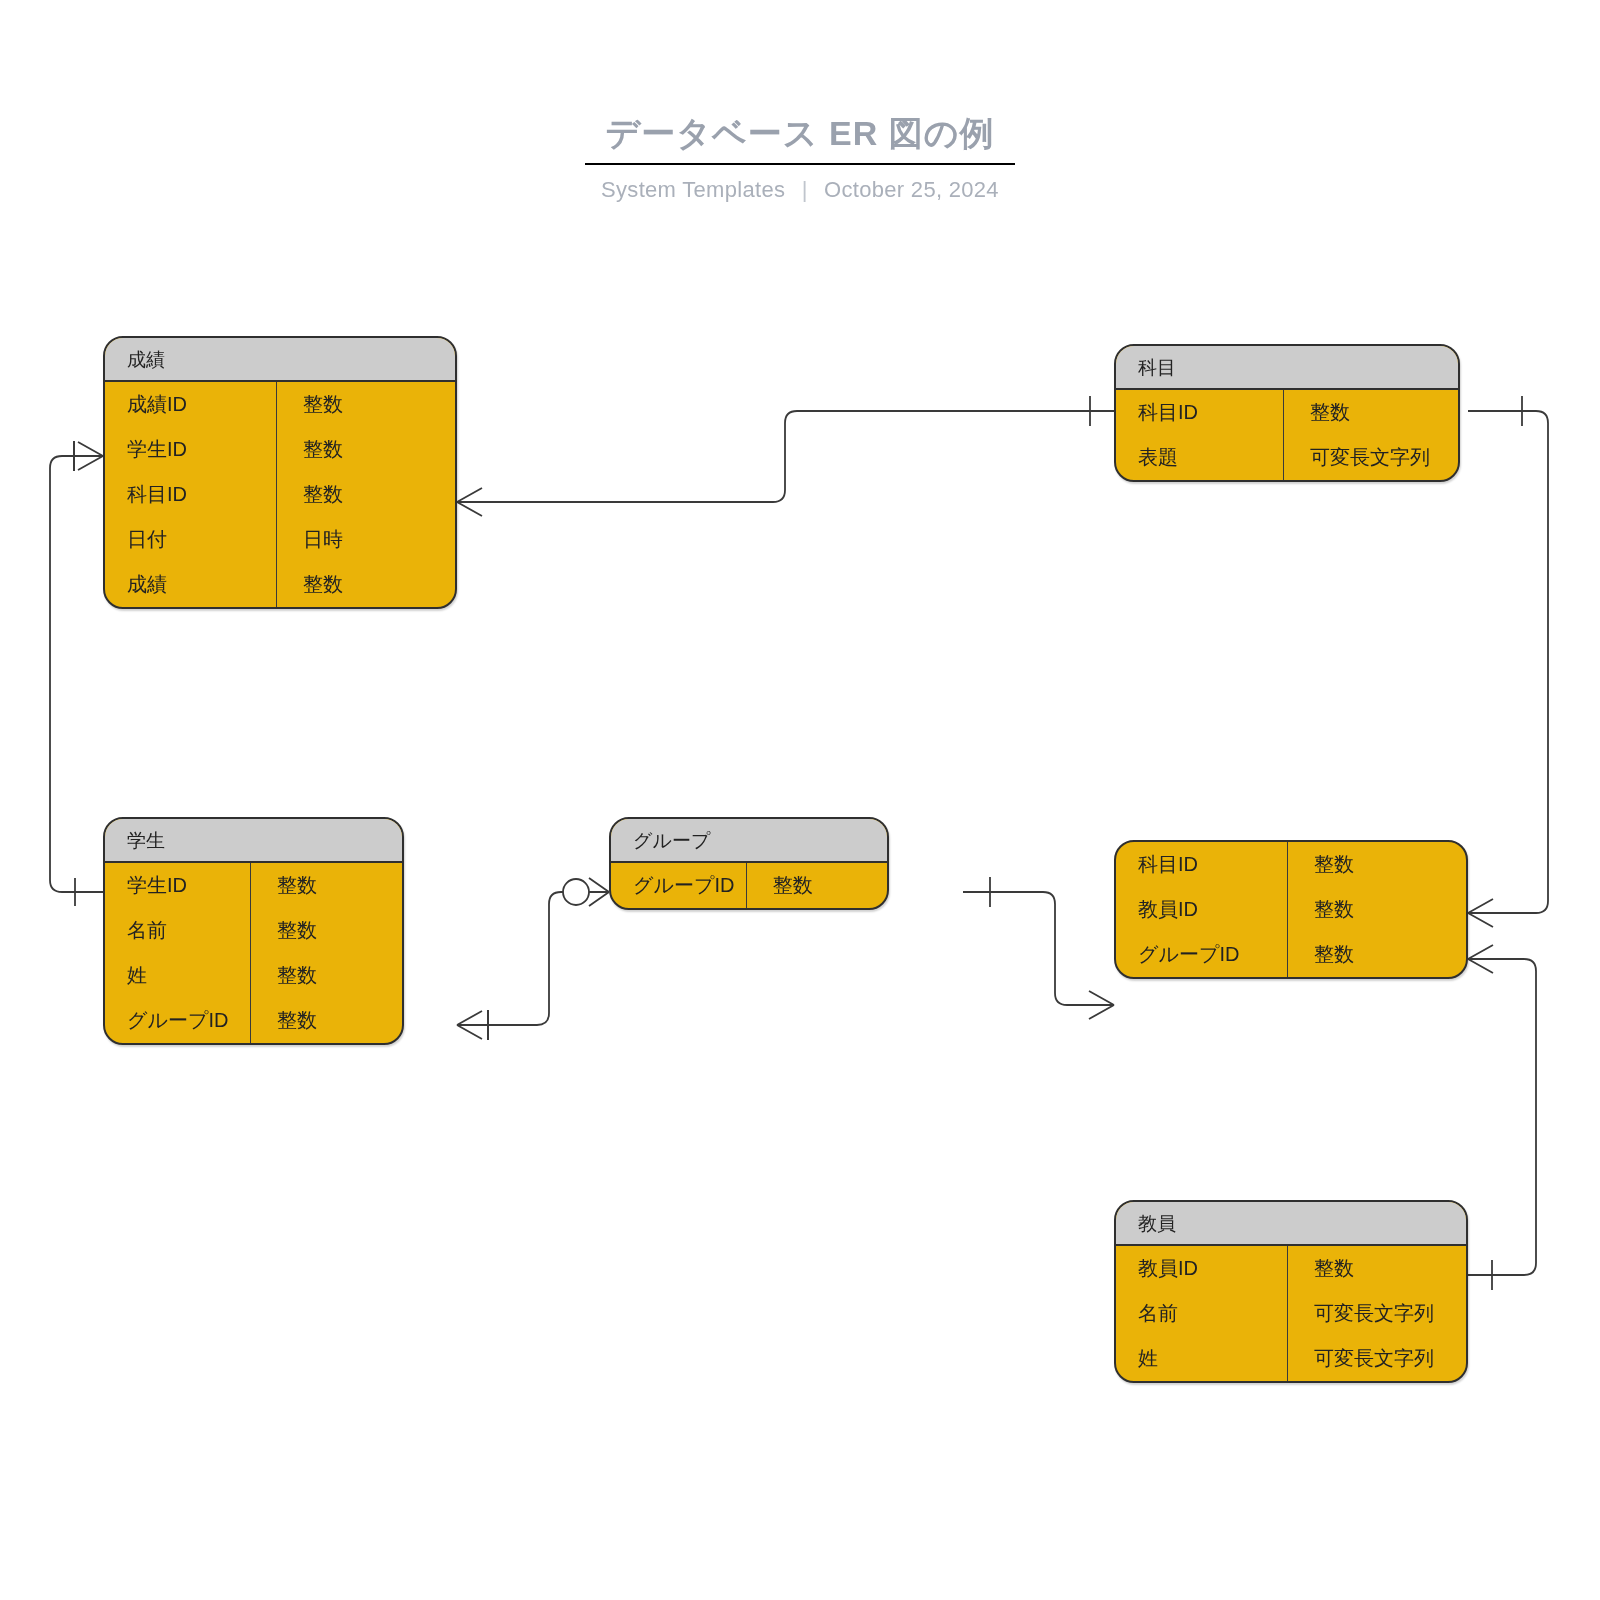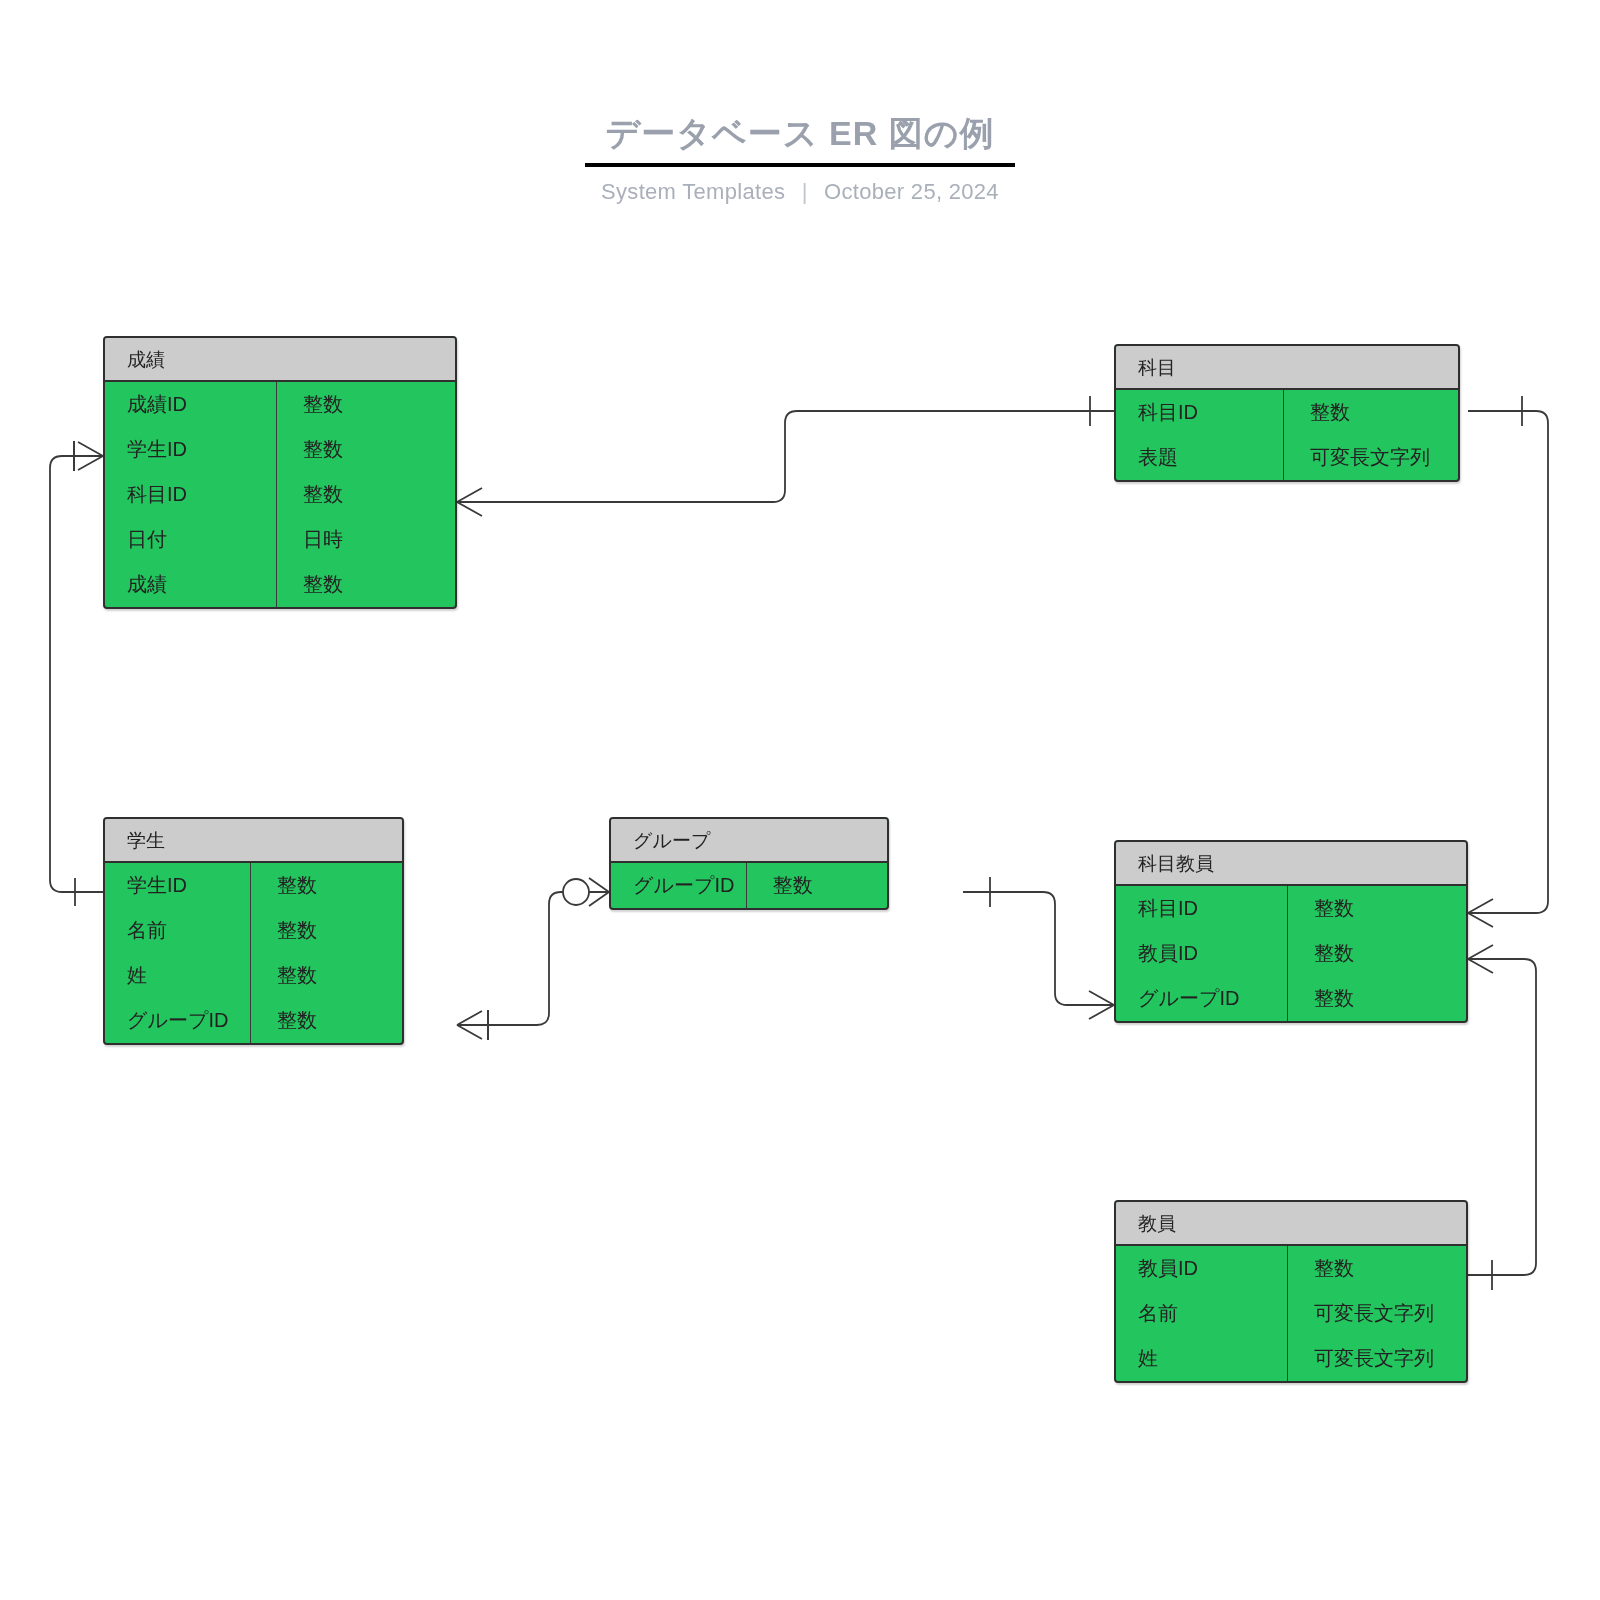--- a/index.html
+++ b/index.html
@@ -27,21 +27,21 @@
   }
   .doc-title {
     font-size: 34px;
     font-weight: bold;
     color: #9aa1ad;
     letter-spacing: 1px;
     line-height: 1.25;
     margin: 0 auto;
     padding-bottom: 8px;
     width: 430px;
-    border-bottom: 4px solid #000000;
+    border-bottom: 2px solid #000000;
   }
   .doc-subtitle {
     margin-top: 12px;
     font-size: 22px;
     color: #aab0ba;
     letter-spacing: .3px;
   }
   .doc-subtitle .sep {
     display: inline-block;
     margin: 0 10px;
@@ -56,23 +56,23 @@
   .connector-layer {
     position: absolute;
     left: 0; top: 0;
     width: 1600px; height: 1600px;
     pointer-events: none;
   }
   
   .entity {
     position: absolute;
     box-sizing: border-box;
-    background: #22c55e;
+    background: #eab308;
     border: 2px solid #2f2f2f;
-    border-radius: 4px;
+    border-radius: 20px;
     overflow: hidden;
     box-shadow: 1px 2px 2px rgba(0,0,0,0.18);
   }
   .entity-header {
     background: #cccccc;
     border-bottom: 2px solid #2f2f2f;
     height: 44px;
     line-height: 44px;
     padding-left: 22px;
     font-size: 19px;
@@ -227,21 +227,20 @@
       <div class="entity-header">グループ</div>
       <div class="entity-body">
         <div class="attr-row">
           <span class="attr-name">グループID</span>
           <span class="attr-type">整数</span>
         </div>
       </div>
     </div>
 
     <div class="entity" id="ent-subjteach">
-      <div class="entity-header">科目教員</div>
       <div class="entity-body">
         <div class="attr-row">
           <span class="attr-name">科目ID</span>
           <span class="attr-type">整数</span>
         </div>
         <div class="attr-row">
           <span class="attr-name">教員ID</span>
           <span class="attr-type">整数</span>
         </div>
         <div class="attr-row">

